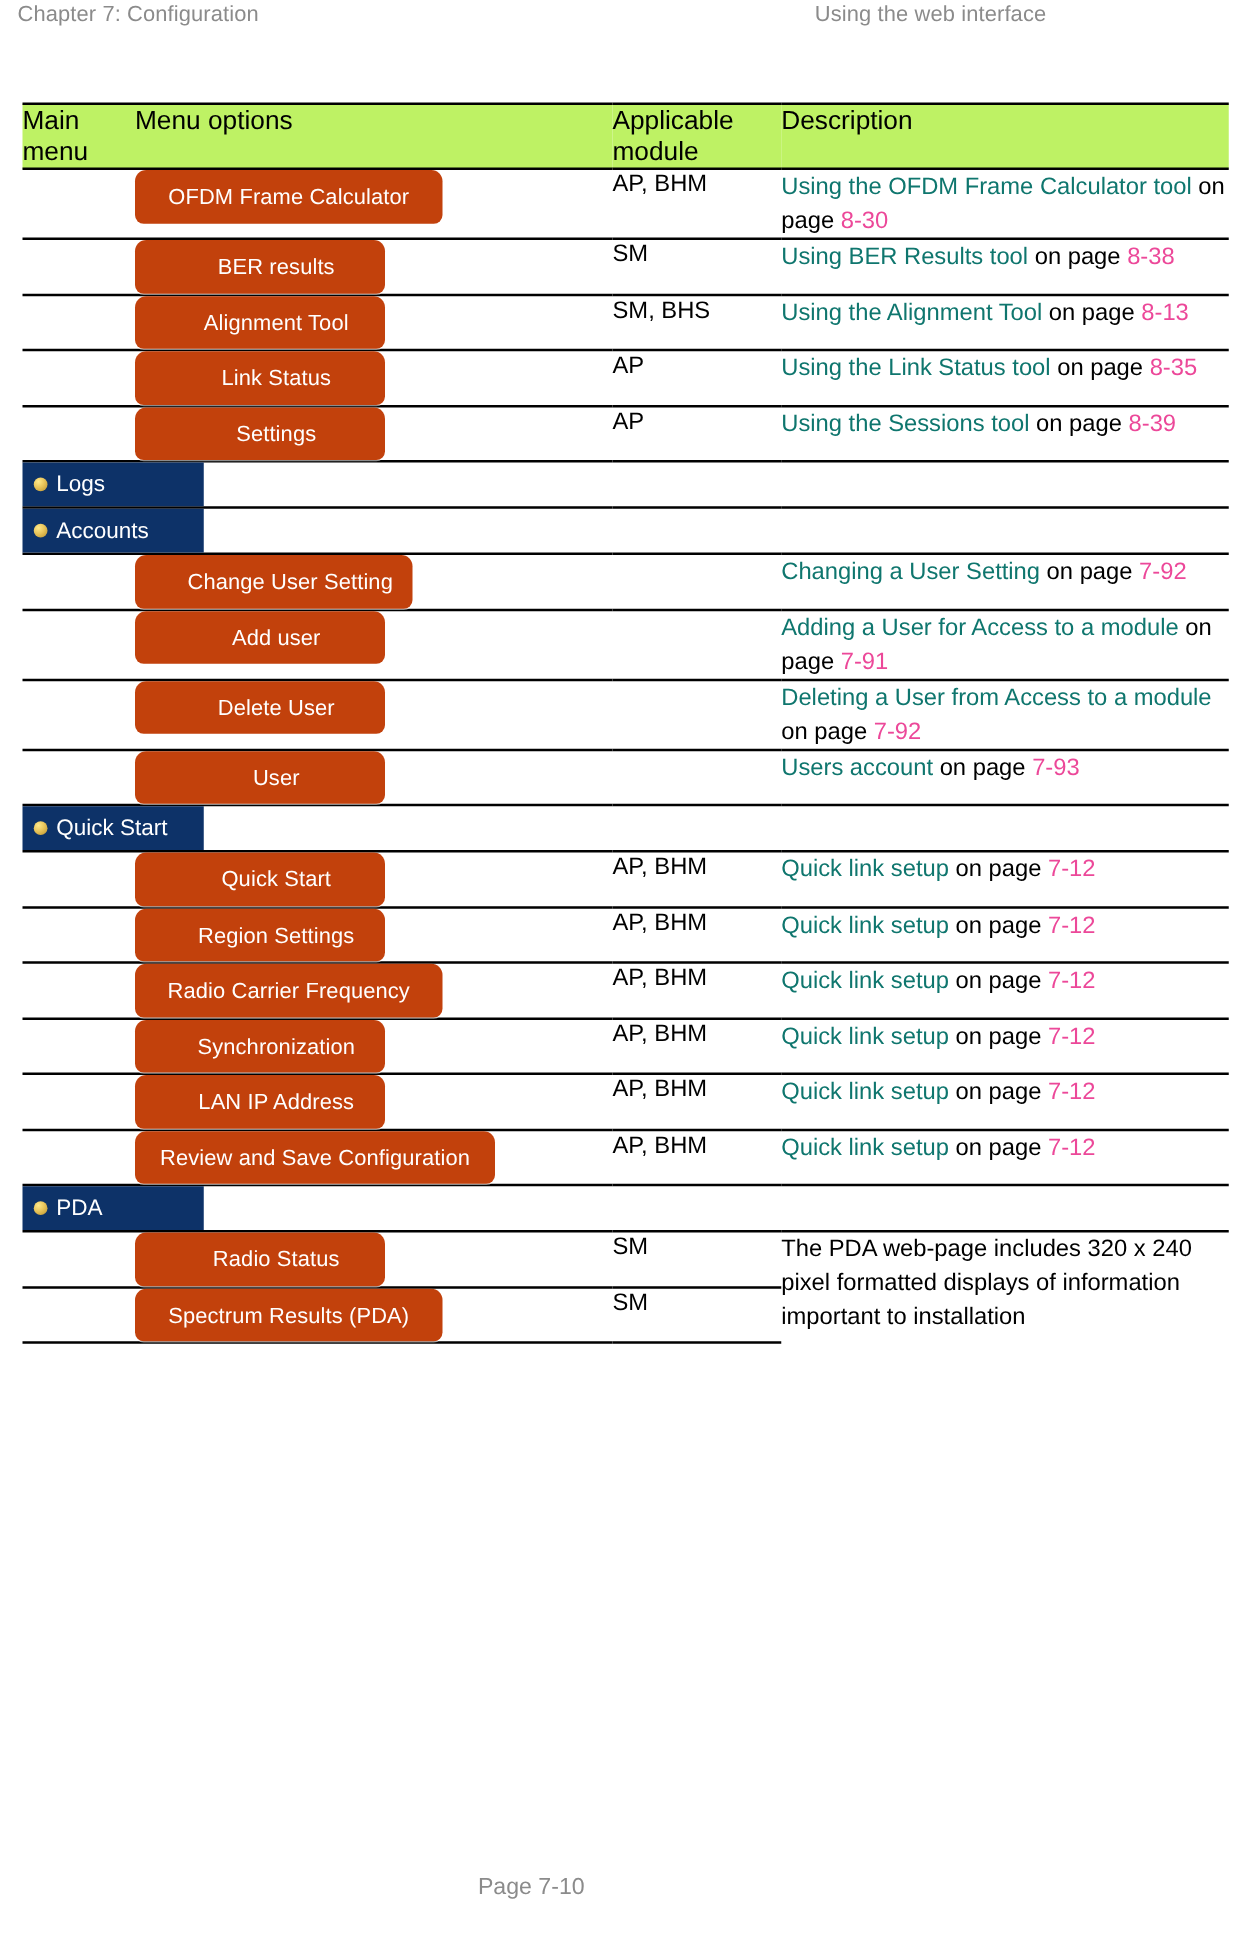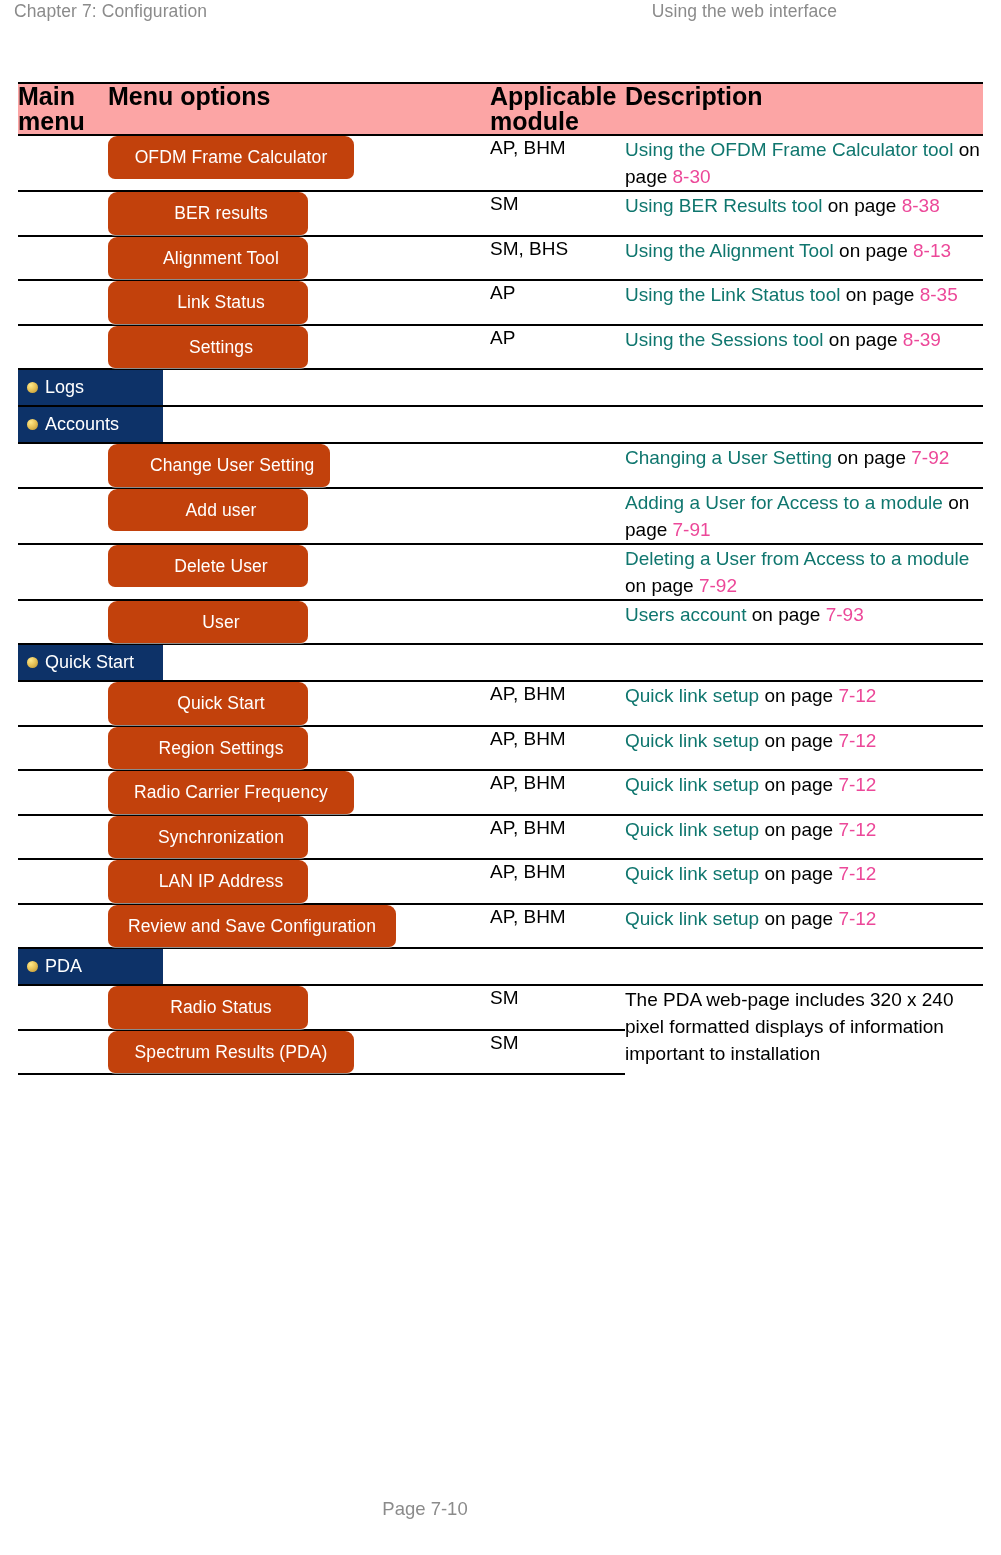--- a/index.html
+++ b/index.html
@@ -51,23 +51,23 @@
     margin: 0;
   }
 
   col.c-main   { width: 90px; }
   col.c-menu   { width: 382px; }
   col.c-mod    { width: 135px; }
   col.c-desc   { width: 358px; }
 
   
   thead tr th {
-    background: #fca5a5;
-    font-weight: bold;
-    font-size: 25px;
+    background: #bef264;
+    font-weight: normal;
+    font-size: 21px;
     line-height: 25px;
     text-align: left;
     padding: 14px 0 12px 0;
     border-top: 2.5px solid #000;
     border-bottom: 2.5px solid #000;
   }
   th.h-main { padding-left: 10px; }
   th.h-menu { padding-left: 18px; }
   th.h-mod  { padding-left: 0px; }
   th.h-desc { padding-left: 0px; }

